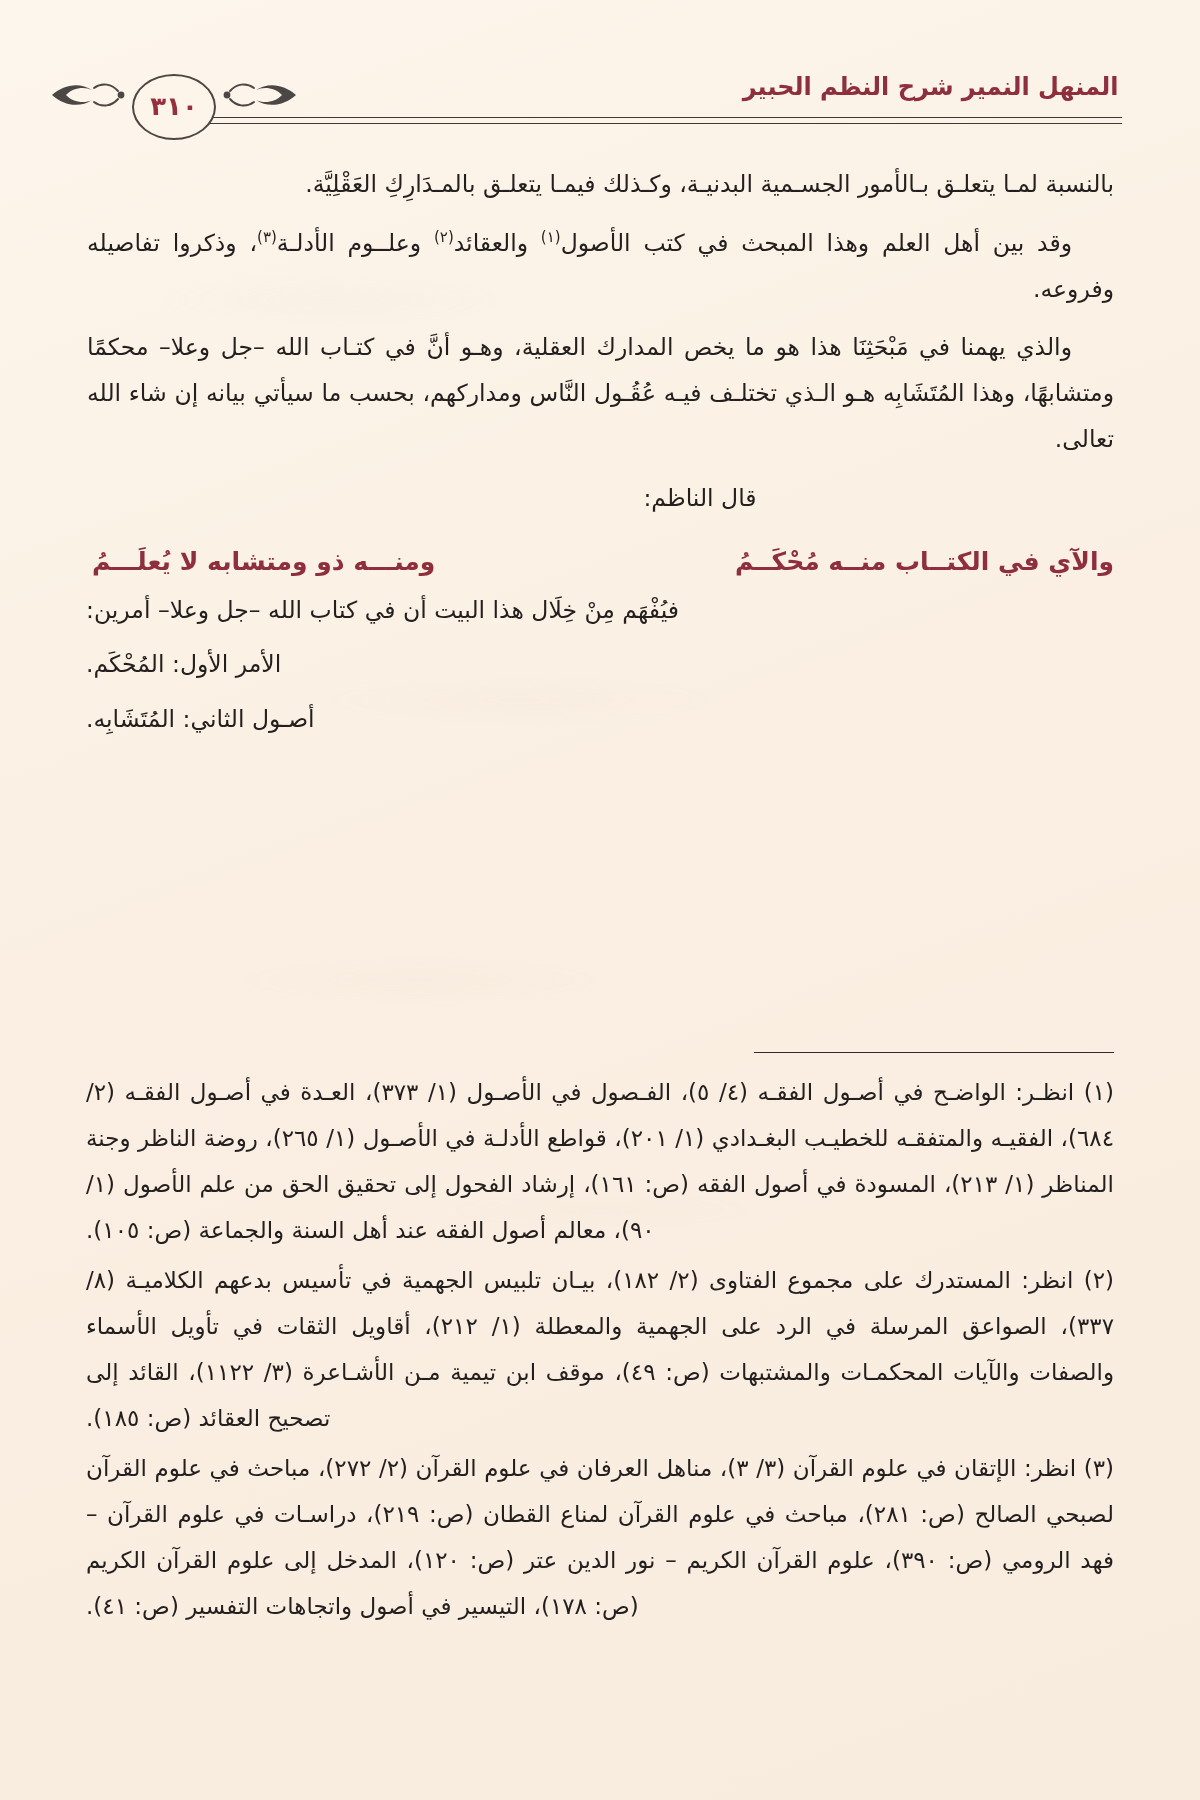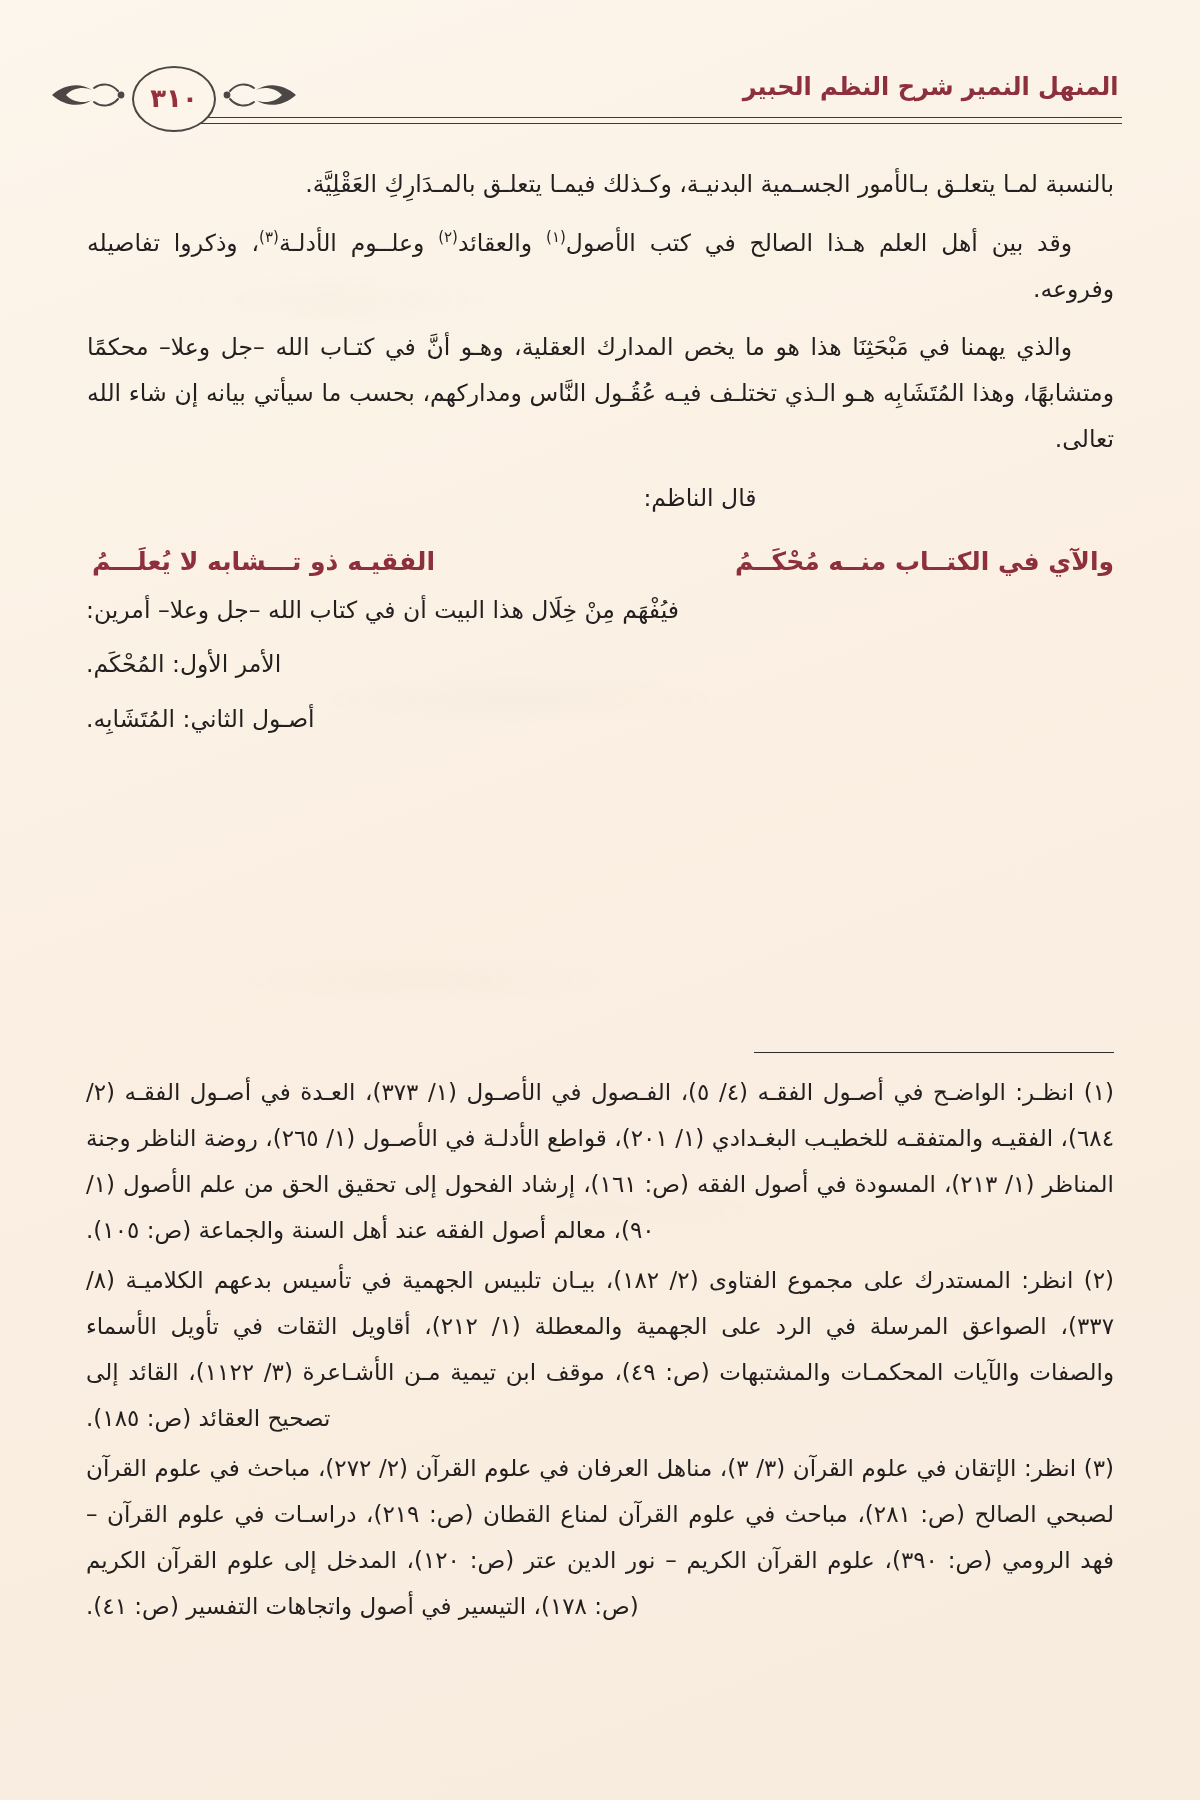--- a/index.html
+++ b/index.html
@@ -72,21 +72,21 @@
   .page-num-wrap {
     position: absolute;
     left: -12px;
     top: -6px;
     width: 236px;
     height: 70px;
   }
   .page-num-oval {
     position: absolute;
     left: 66px;
-    top: 6px;
+    top: 14px;
     width: 80px;
     height: 62px;
     border: 2.4px solid #4a4744;
     border-radius: 50% / 50%;
     background: #fdf5ea;
     display: flex;
     align-items: center;
     justify-content: center;
     z-index: 3;
   }
@@ -221,29 +221,29 @@
       <div class="page-num-oval">
         <span class="page-num">٣١٠</span>
       </div>
     </div>
   </div>
 
   <div class="body-text">
 
     <p class="para noindent">بالنسبة لمـا يتعلـق بـالأمور الجسـمية البدنيـة، وكـذلك فيمـا يتعلـق بالمـدَارِكِ العَقْلِيَّة.</p>
 
-    <p class="para"><span>وقد بين أهل العلم هـذا الصالح في كتب الأصول</span><sup class="fn">(١)</sup><span> والعقائد</span><sup class="fn">(٢)</sup><span> وعلــوم الأدلـة</span><sup class="fn">(٣)</sup><span>، وذكروا تفاصيله وفروعه.</span></p>
+    <p class="para"><span>وقد بين أهل العلم وهذا المبحث في كتب الأصول</span><sup class="fn">(١)</sup><span> والعقائد</span><sup class="fn">(٢)</sup><span> وعلــوم الأدلـة</span><sup class="fn">(٣)</sup><span>، وذكروا تفاصيله وفروعه.</span></p>
 
     <p class="para">والذي يهمنا في مَبْحَثِنَا هذا هو ما يخص المدارك العقلية، وهـو أنَّ في كتـاب الله –جل وعلا– محكمًا ومتشابهًا، وهذا المُتَشَابِه هـو الـذي تختلـف فيـه عُقُـول النَّاس ومداركهم، بحسب ما سيأتي بيانه إن شاء الله تعالى.</p>
 
     <div class="colon-line">قال الناظم:</div>
 
     <div class="verse">
       <span class="hemistich first">والآي في الكتــاب منــه مُحْكَــمُ</span>
-      <span class="hemistich second">الفقيـه ذو تـــشابه لا يُعلَـــمُ</span>
+      <span class="hemistich second">ومنـــه ذو ومتشابه لا يُعلَـــمُ</span>
     </div>
 
     <div class="centered-line">فيُفْهَم مِنْ خِلَال هذا البيت أن في كتاب الله –جل وعلا– أمرين:</div>
 
     <div class="centered-line">الأمر الأول: المُحْكَم.</div>
 
     <div class="centered-line">أصـول الثاني: المُتَشَابِه.</div>
   </div>
 
   <div class="footnotes">

